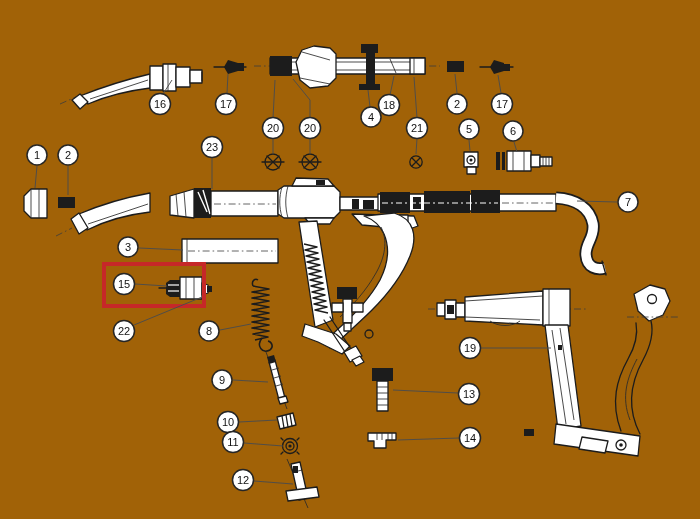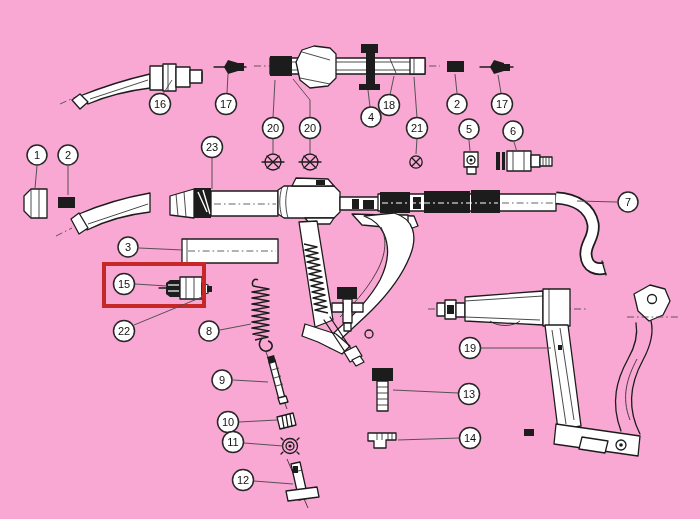--- a/index.html
+++ b/index.html
@@ -1,16 +1,16 @@
 <!DOCTYPE html>
 <html><head>
 <meta charset="utf-8">
 <style>
   html,body{margin:0;padding:0;background:#fff;}
-  .stage{position:relative;width:700px;height:519px;background:#f9a8d4;overflow:hidden;
+  .stage{position:relative;width:700px;height:519px;background:#a16207;overflow:hidden;
          font-family:"Liberation Sans", sans-serif;}
   svg{display:block;}
   .part{stroke:#1c1c1c;stroke-width:1.3;fill:none;stroke-linejoin:round;stroke-linecap:round;}
   .pfill{stroke:#1c1c1c;stroke-width:1.3;fill:#ffffff;stroke-linejoin:round;}
   .dark{fill:#1c1c1c;stroke:none;}
   .thin{stroke:#2a2a2a;stroke-width:0.85;fill:none;}
   .centerline{stroke:#3c3c3c;stroke-width:0.8;fill:none;stroke-dasharray:7 3 1.6 3;}
   .wdash{stroke:#ffffff;stroke-width:1;fill:none;stroke-dasharray:6 3 2 3;}
   .leader{stroke:#4c4c4c;stroke-width:0.95;fill:none;}
   .callout-circle{fill:#ffffff;stroke:#262626;stroke-width:1.5;}

